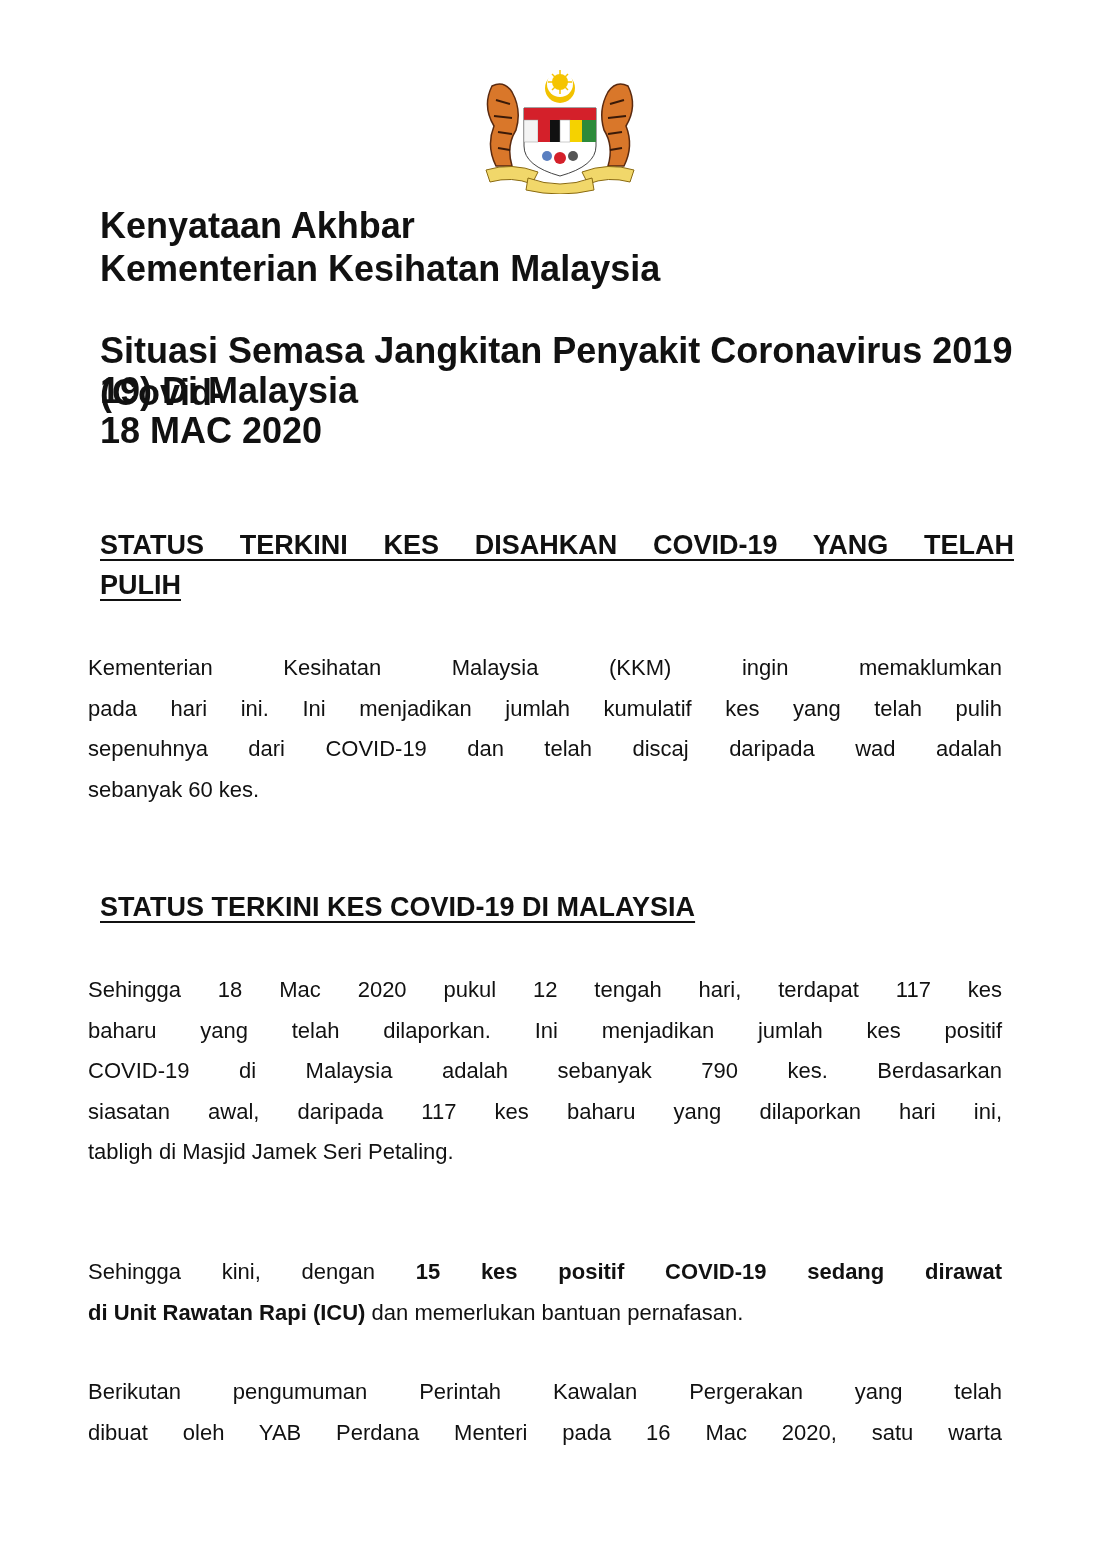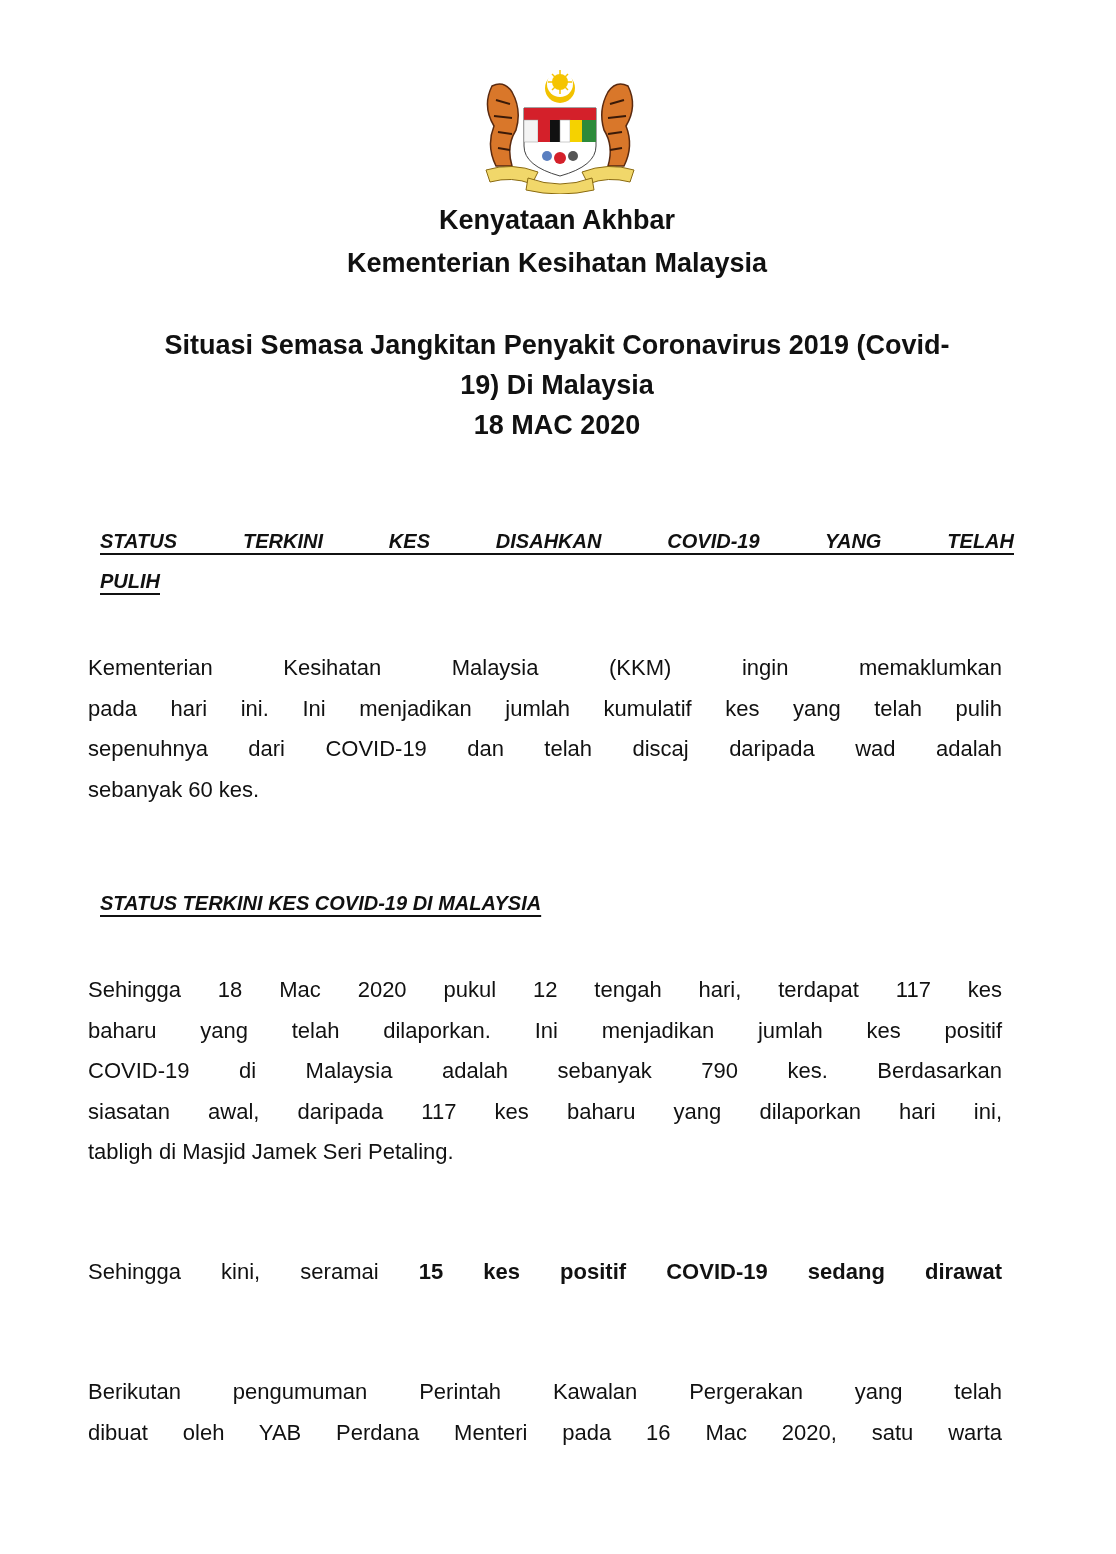--- a/index.html
+++ b/index.html
@@ -1,22 +1,22 @@
 <!DOCTYPE html>
 <html><head>
   <meta charset="utf-8">
   <style>
     html, body { margin: 0; padding: 0; background: #ffffff; }
     body {
       width: 1116px; height: 1554px; position: relative; overflow: hidden;
       font-family: "Liberation Sans", sans-serif; color: #111111;
     }
     .crest { position: absolute; left: 472px; top: 66px; width: 176px; height: 128px; }
-    .center { position: absolute; left: 100px; width: 914px; text-align: center; font-weight: bold; font-size: 27px; }
-    .heading { position: absolute; left: 100px; width: 914px; font-weight: bold; font-size: 20px; font-style: italic; }
+    .center { position: absolute; left: 100px; width: 914px; font-weight: bold; font-size: 36px; }
+    .heading { position: absolute; left: 100px; width: 914px; font-weight: bold; font-size: 27px; }
     .heading span.u { text-decoration: underline; text-decoration-thickness: 2px; text-underline-offset: 5px; }
     .para { position: absolute; left: 88px; width: 914px; font-size: 22px; line-height: 40.5px; text-align: justify; }
     .line { display: block; text-align: justify; text-align-last: justify; height: 40.5px; }
     .line.last { text-align-last: left; }
     b { font-weight: bold; }
   </style>
 </head>
 <body>
 
 <div class="crest">
@@ -82,19 +82,20 @@
 
 <div class="para" style="top:970px;">
   <span class="line">Sehingga 18 Mac 2020 pukul 12 tengah hari, terdapat 117 kes</span>
   <span class="line">baharu yang telah dilaporkan. Ini menjadikan jumlah kes positif</span>
   <span class="line">COVID-19 di Malaysia adalah sebanyak 790 kes. Berdasarkan</span>
   <span class="line">siasatan awal, daripada 117 kes baharu yang dilaporkan hari ini,</span>
   <span class="line last">tabligh di Masjid Jamek Seri Petaling.</span>
 </div>
 
 <div class="para" style="top:1252px;">
-  <span class="line"><span>Sehingga kini, seramai </span><b>15 kes positif COVID-19 sedang dirawat</b></span>
+  <span class="line"><span>Sehingga kini, dengan </span><b>15 kes positif COVID-19 sedang dirawat</b></span>
+  <span class="line last"><b>di Unit Rawatan Rapi (ICU)</b><span> dan memerlukan bantuan pernafasan.</span></span>
 </div>
 
 <div class="para" style="top:1372px;">
   <span class="line">Berikutan pengumuman Perintah Kawalan Pergerakan yang telah</span>
   <span class="line">dibuat oleh YAB Perdana Menteri pada 16 Mac 2020, satu warta</span>
 </div>
 
 </body></html>

